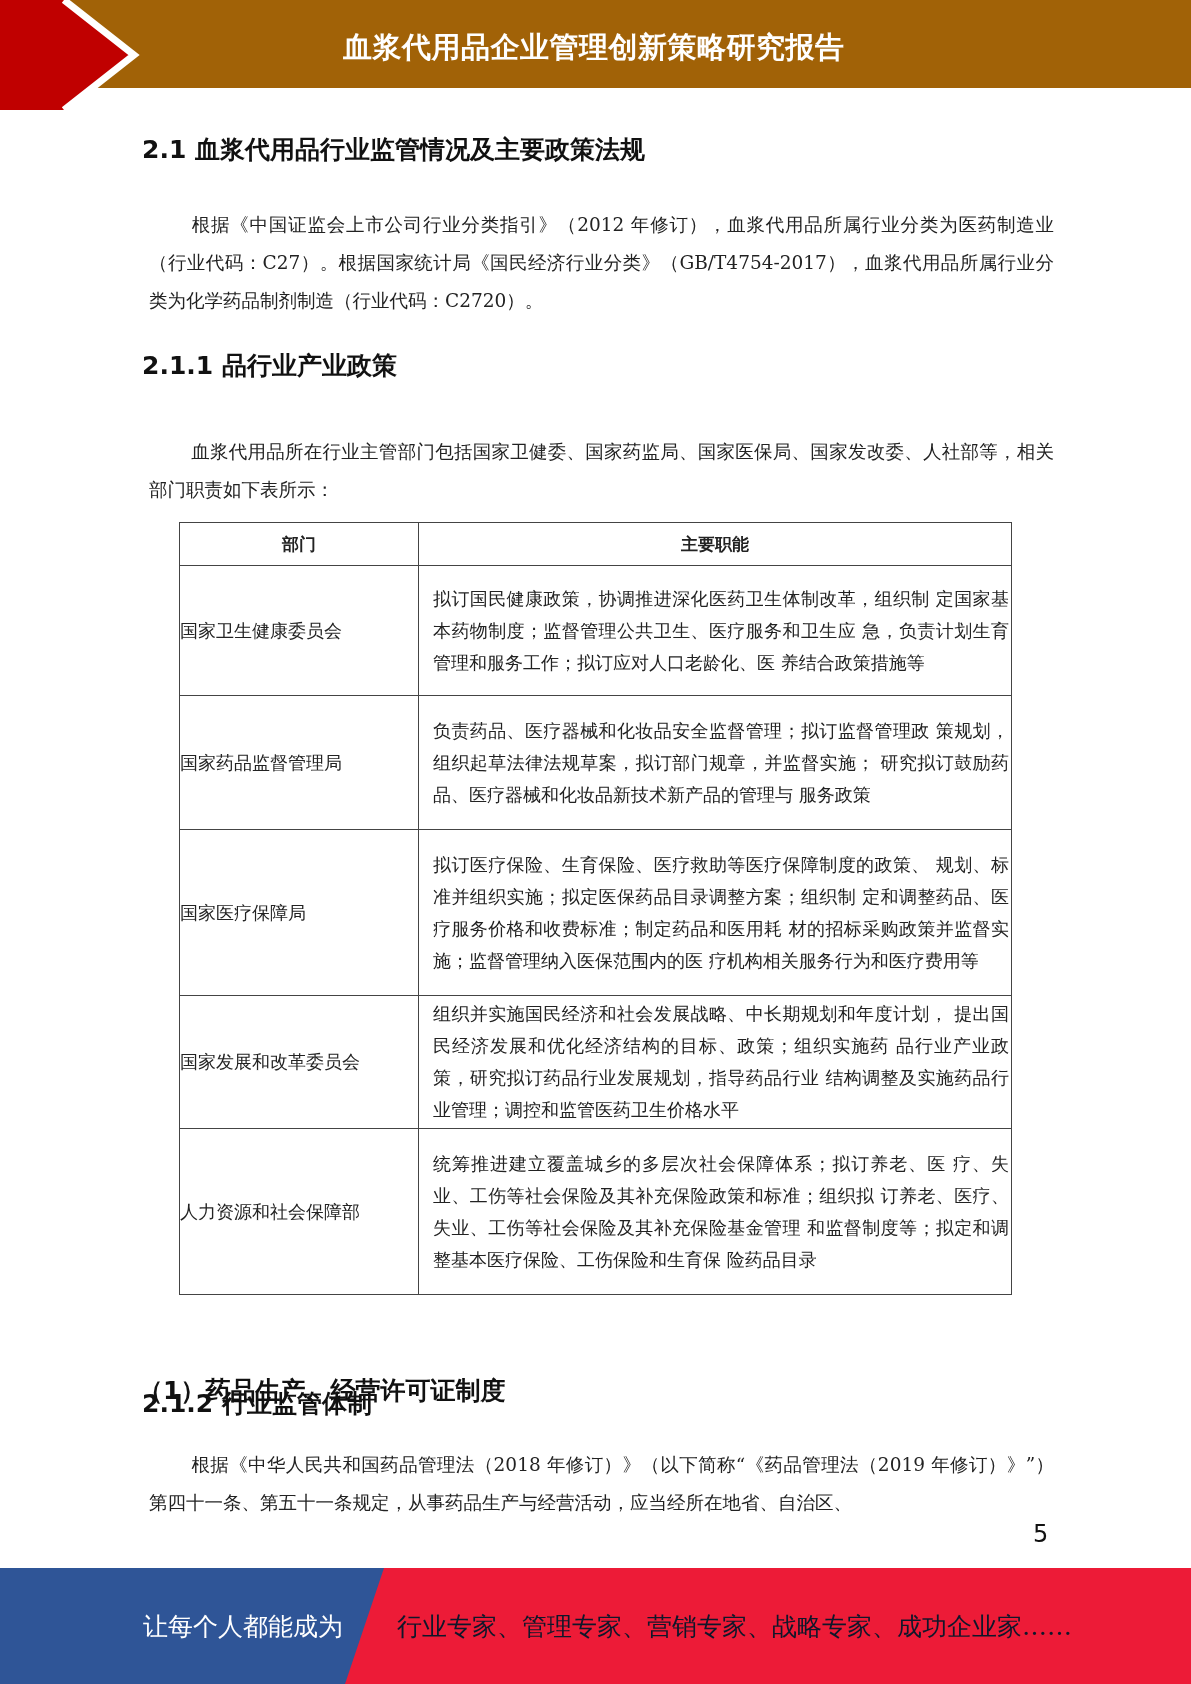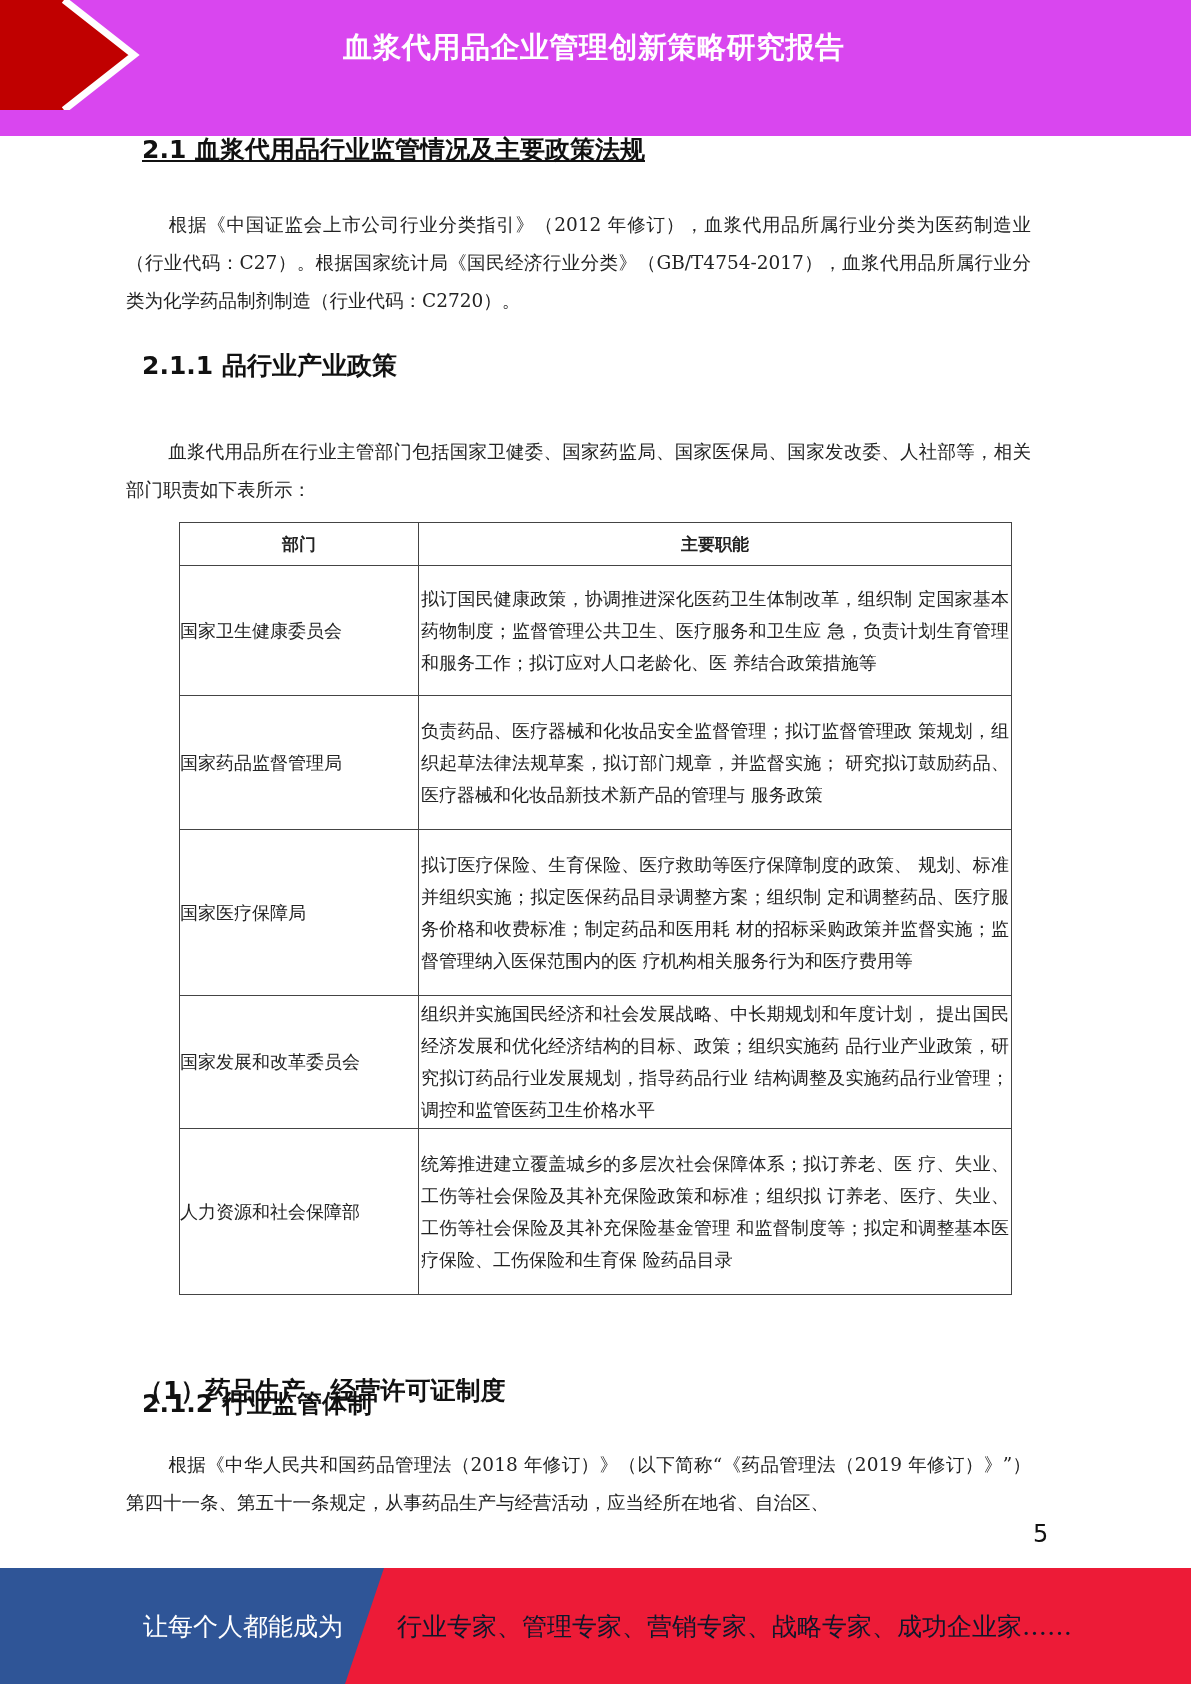--- a/index.html
+++ b/index.html
@@ -2,54 +2,54 @@
 <html><head>
 <meta charset="utf-8">
 <style>
   html, body { margin: 0; padding: 0; }
   body {
     width: 1191px; height: 1684px; position: relative; overflow: hidden;
     background: #ffffff; color: #1a1a1a;
     font-family: "DejaVu Serif", "Liberation Serif", serif;
   }
   .header {
-    position: absolute; left: 0; top: 0; width: 1191px; height: 136px;
-    background: #d946ef;
+    position: absolute; left: 0; top: 0; width: 1191px; height: 88px;
+    background: #a16207;
   }
   .header svg { position: absolute; left: 0; top: 0; }
   .header-title {
     position: absolute; left: 343px; top: 28px;
     color: #ffffff; font-size: 29px; font-weight: bold; letter-spacing: 0.5px;
     font-family: "DejaVu Sans", "Liberation Sans", sans-serif;
   }
   .h2 {
     position: absolute; left: 142px;
     font-family: "DejaVu Sans", "Liberation Sans", sans-serif;
     font-weight: bold; font-size: 25px; color: #111;
     white-space: nowrap;
   }
   .para {
-    position: absolute; left: 126px; width: 905px;
+    position: absolute; left: 149px; width: 905px;
     font-size: 18.5px; line-height: 38px; color: #222;
     text-align: justify;
   }
   .para .indent { display: inline-block; width: 42px; }
   table.dept {
     position: absolute; left: 179px; top: 522px; width: 833px;
     border-collapse: collapse; font-size: 18px; color: #222;
   }
   table.dept th, table.dept td {
     border: 1.5px solid #444; padding: 0;
   }
   table.dept th {
     font-family: Liberation Sans, sans-serif;
     font-weight: bold; font-size: 17px; height: 42px; text-align: center;
   }
   table.dept td.dept-name { width: 238px; text-align: left; vertical-align: middle; }
-  table.dept td.duty { text-align: justify; line-height: 32px; padding: 2px 2px 2px 2px; vertical-align: middle; }
+  table.dept td.duty { text-align: justify; line-height: 32px; padding: 2px 2px 2px 14px; vertical-align: middle; }
   .footer {
     position: absolute; left: 0; top: 1568px; width: 1191px; height: 118px;
     background: #ed1b37;
   }
   .footer svg { position: absolute; left: 0; top: 0; }
   .footer-left {
     position: absolute; left: 143px; top: 42px; color: #fff; font-size: 25px;
   }
   .footer-right {
     position: absolute; left: 397px; top: 42px; color: #0f172a; font-size: 25px; white-space: nowrap;
@@ -63,21 +63,21 @@
 <body>
 
 <div class="header">
   <svg width="1191" height="110">
     <polygon points="0,0 64,0 134,55 64,110 0,110" fill="#c00000"></polygon>
     <polyline points="64,0 134,55 64,110" fill="none" stroke="#ffffff" stroke-width="7"></polyline>
   </svg>
   <div class="header-title">血浆代用品企业管理创新策略研究报告</div>
 </div>
 
-<div class="h2" style="top:133px;text-decoration:underline;">2.1 血浆代用品行业监管情况及主要政策法规</div>
+<div class="h2" style="top:133px;">2.1 血浆代用品行业监管情况及主要政策法规</div>
 <div class="para" style="top:206px;"><span class="indent"></span><span>根据《中国证监会上市公司行业分类指引》（2012 年修订），血浆代用品所属行业分类为医药制造业（行业代码：C27）。根据国家统计局《国民经济行业分类》（GB/T4754-2017），血浆代用品所属行业分类为化学药品制剂制造（行业代码：C2720）。</span></div>
 
 <div class="h2" style="top:349px;">2.1.1 品行业产业政策</div>
 <div class="para" style="top:421px;margin-top:12px;"><span class="indent"></span><span>血浆代用品所在行业主管部门包括国家卫健委、国家药监局、国家医保局、国家发改委、人社部等，相关部门职责如下表所示：</span></div>
 
 <table class="dept">
   <thead>
     <tr>
       <th>部门</th>
       <th>主要职能</th>

